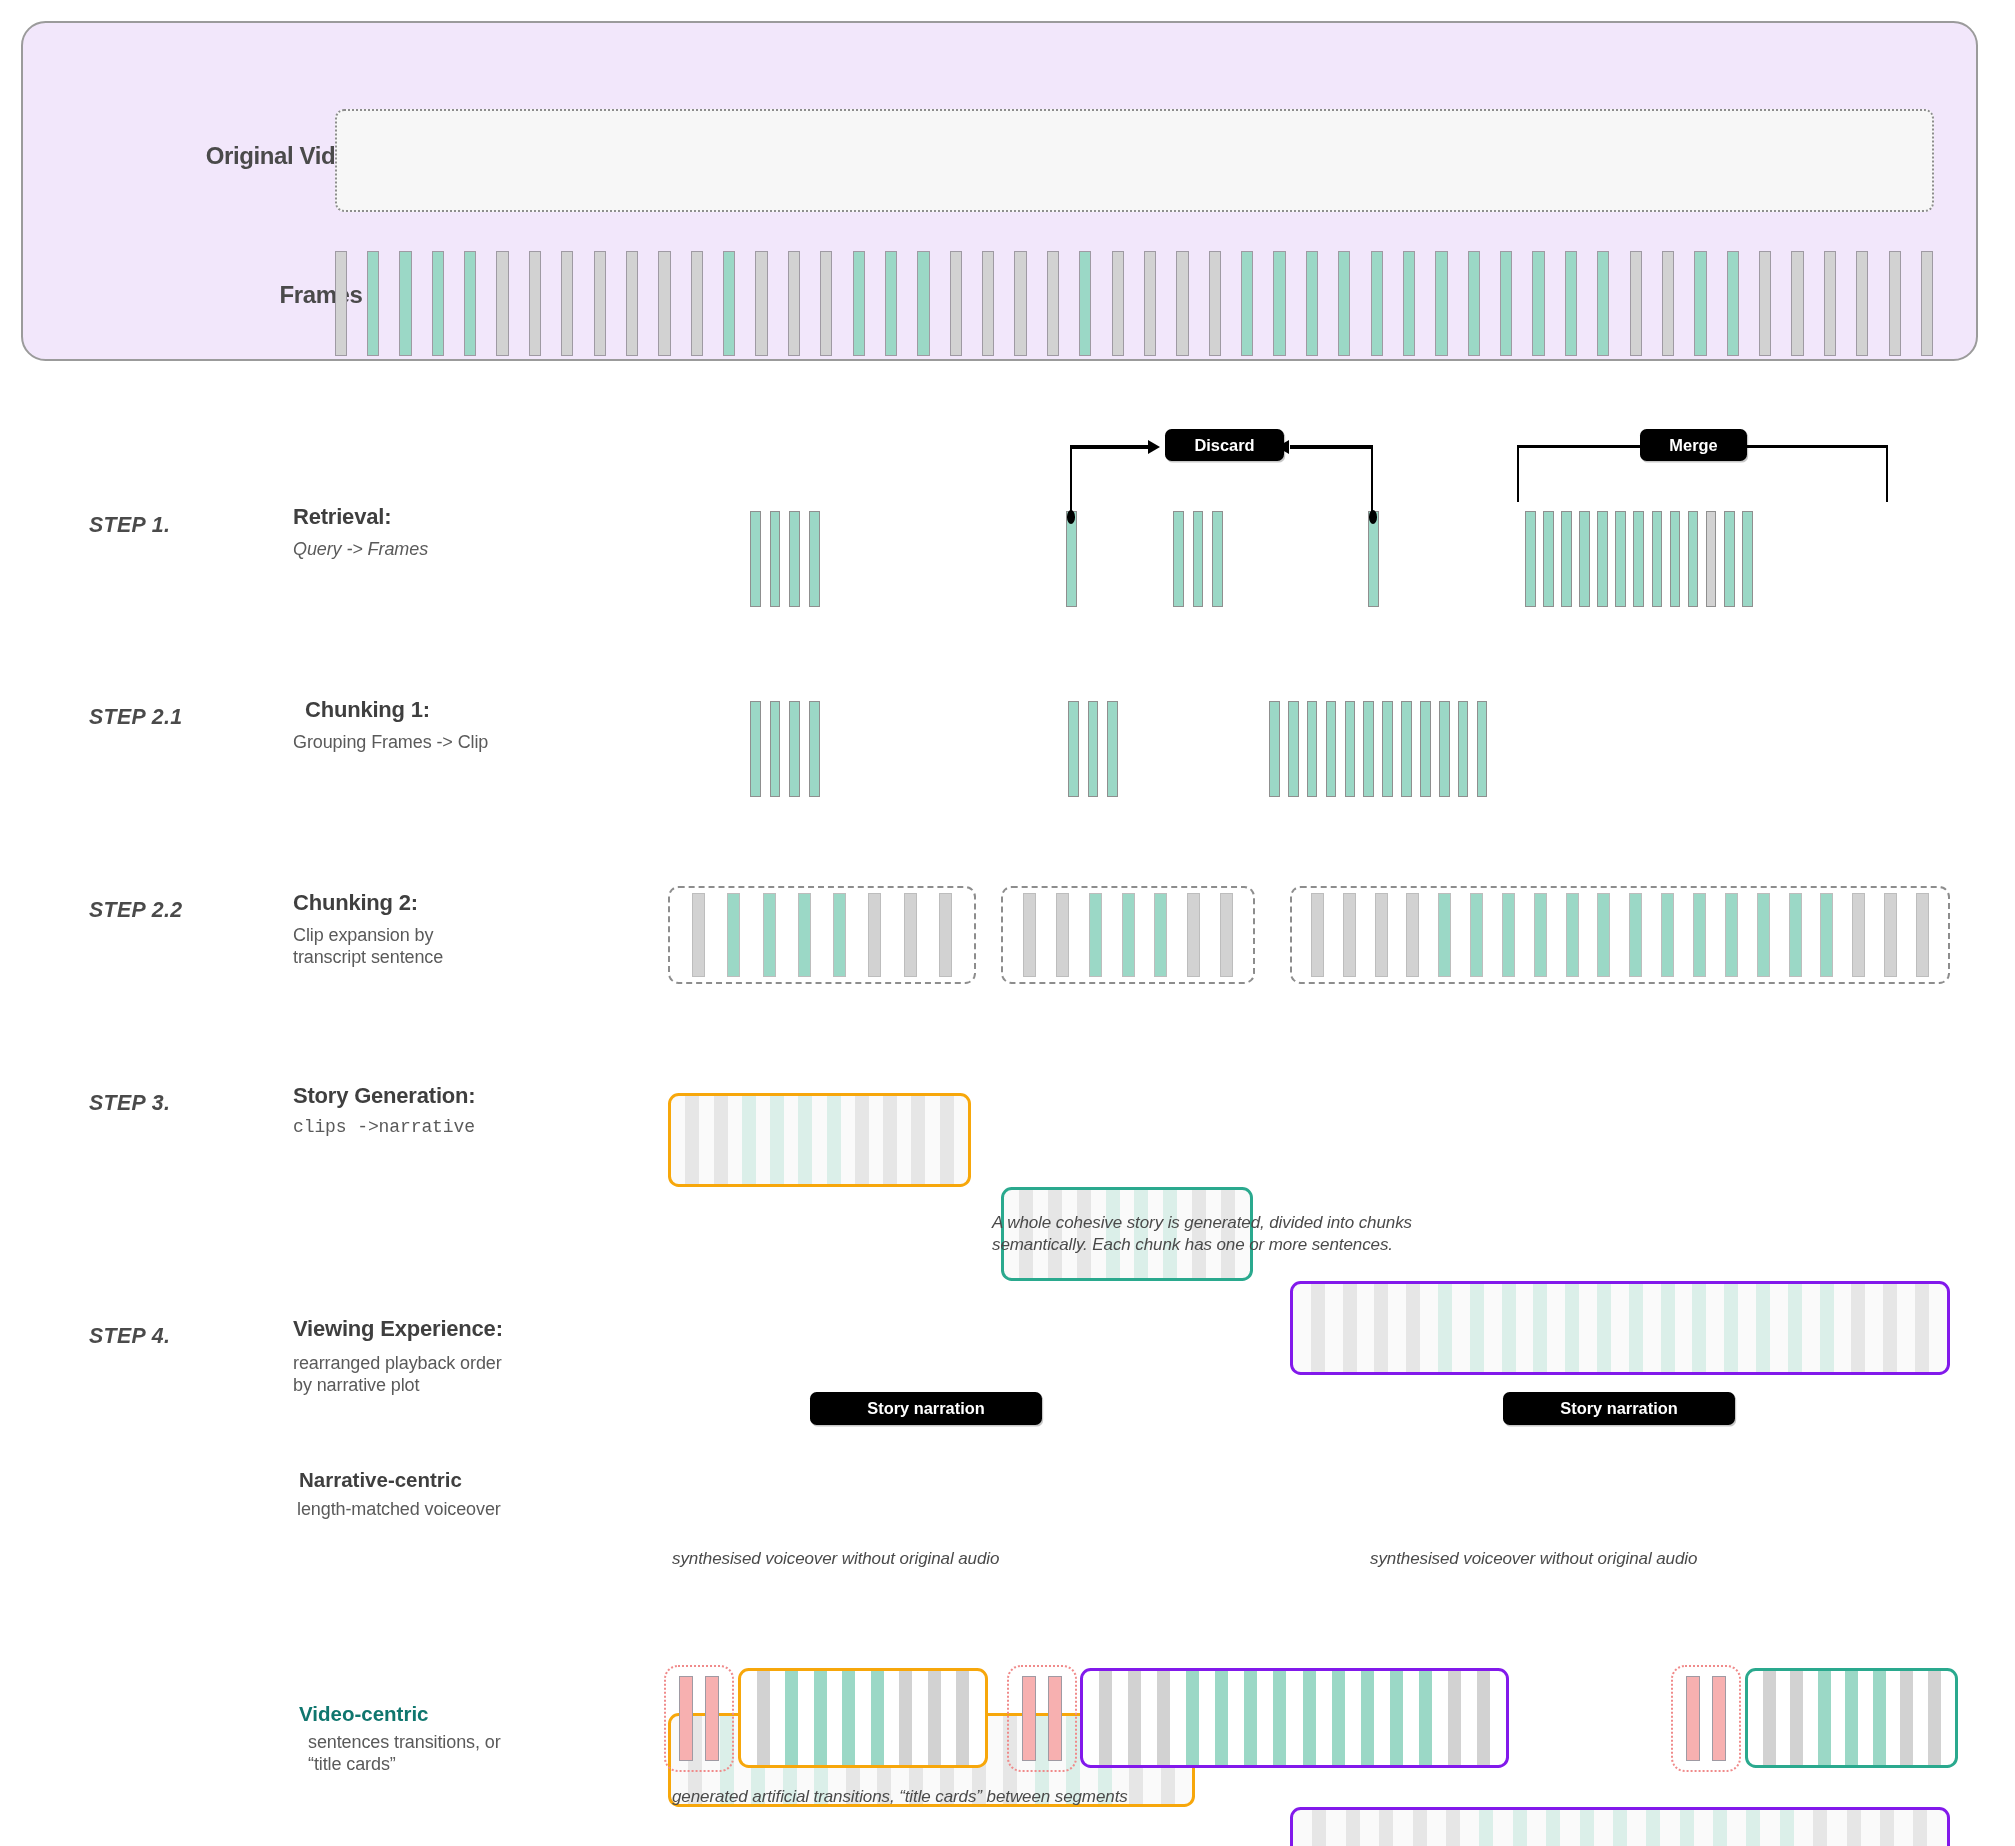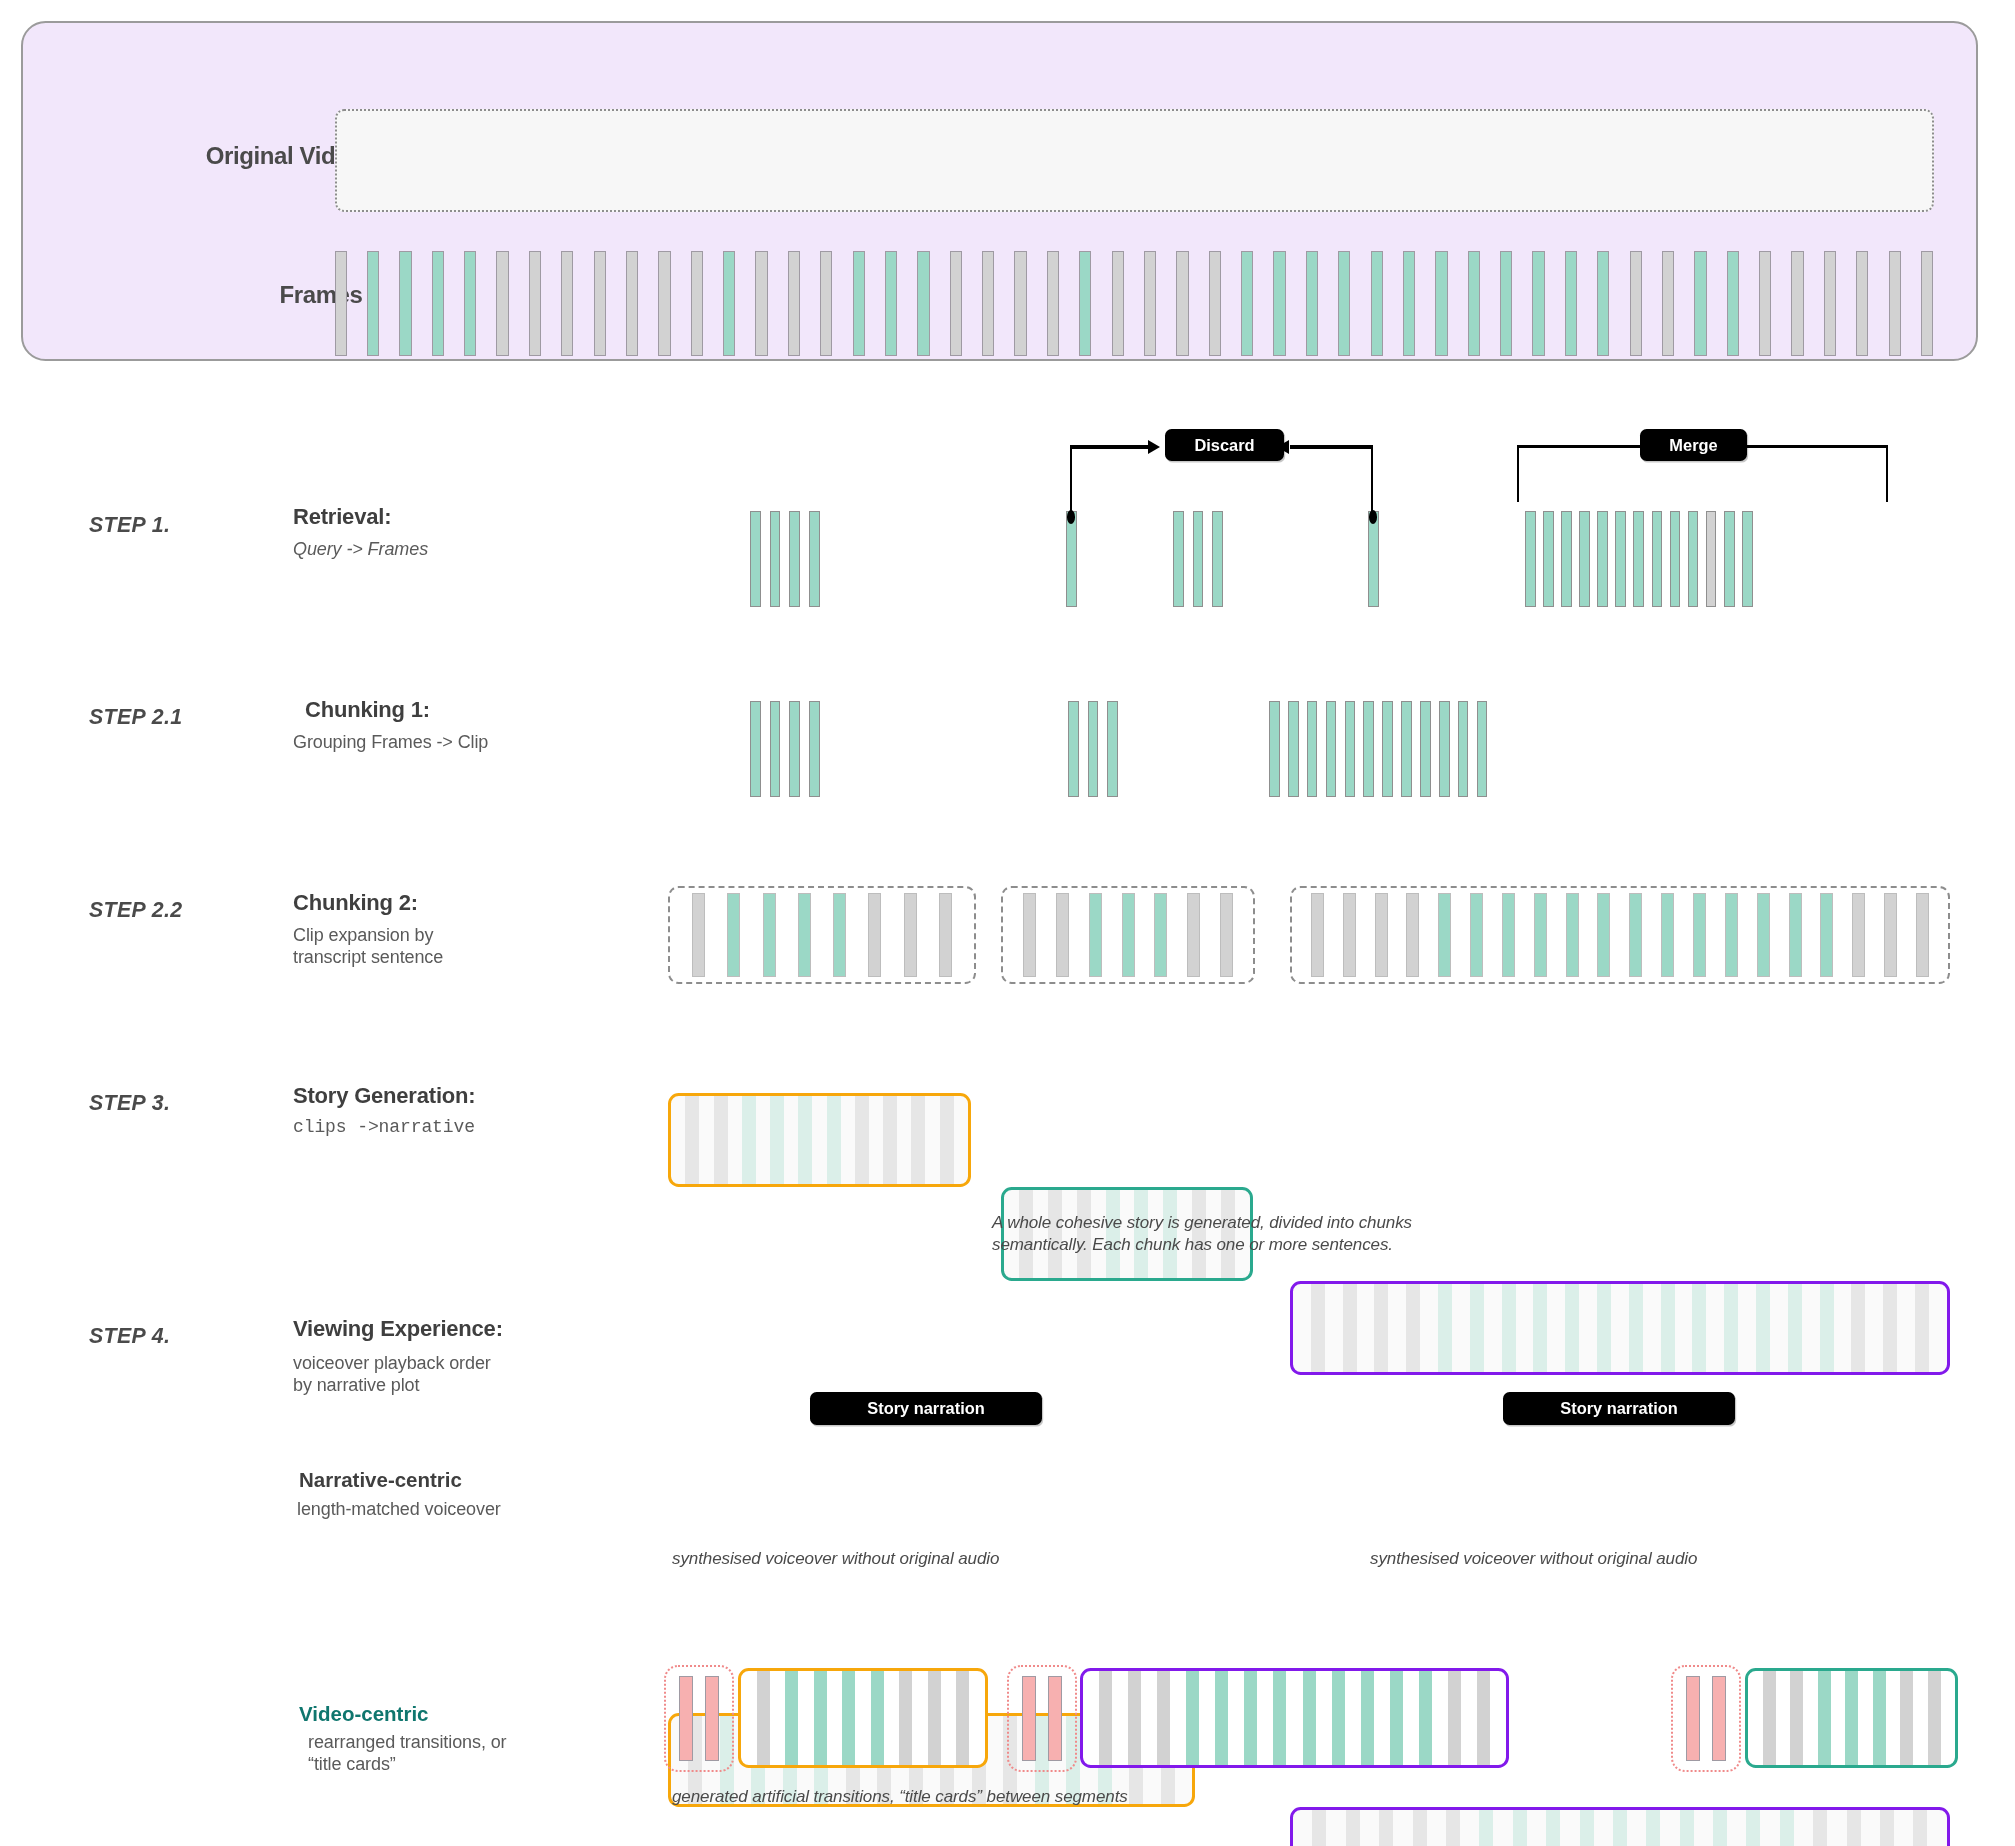--- a/index.html
+++ b/index.html
@@ -400,21 +400,21 @@
     <div class="sbar s-gray"></div>
     <div class="sbar s-gray"></div>
     <div class="sbar s-gray"></div>
   </div>
 
 <div class="abs caption" style="left:992px;top:1212px;">A whole cohesive story is generated, divided into chunks
 semantically. Each chunk has one or more sentences.</div>
 
 <div class="abs step-no" style="left:89px;top:1324px;">STEP 4.</div>
 <div class="abs step-title" style="left:293px;top:1316px;">Viewing Experience:</div>
-<div class="abs step-sub" style="left:293px;top:1353px;">voiceover playback order
+<div class="abs step-sub" style="left:293px;top:1353px;">rearranged playback order
 by narrative plot</div>
 
 <div class="abs" style="left:299px;top:1468px;font-size:20.5px;font-weight:bold;color:#3f3f3f;white-space:nowrap;">Narrative-centric</div>
 <div class="abs step-sub" style="left:297px;top:1499px;">length-matched voiceover</div>
 
 <div class="abs pill" style="left:810px;top:1392px;width:232px;height:33px;">Story narration</div>
 <div class="abs pill" style="left:1503px;top:1392px;width:232px;height:33px;">Story narration</div>
 
 <div class="abs clipbox box-orange" id="s4-n0" style="left:668px;top:1431px;width:527px;height:94px;">
     <div class="sbar s-gray"></div>
@@ -453,21 +453,21 @@
     <div class="sbar s-gray"></div>
     <div class="sbar s-gray"></div>
     <div class="sbar s-gray"></div>
     <div class="sbar s-gray"></div>
   </div>
 
 <div class="abs caption" style="left:672px;top:1548px;">synthesised voiceover without original audio</div>
 <div class="abs caption" style="left:1370px;top:1548px;">synthesised voiceover without original audio</div>
 
 <div class="abs" style="left:299px;top:1702px;font-size:20.5px;font-weight:bold;color:#0f766e;white-space:nowrap;">Video-centric</div>
-<div class="abs step-sub" style="left:308px;top:1732px;">rearranged transitions, or
+<div class="abs step-sub" style="left:308px;top:1732px;">sentences transitions, or
 “title cards”</div>
 
 <div class="abs redcard" id="vc-t0" style="left:664px;top:1665px;width:70px;height:107px;">
     <div class="rbar"></div>
     <div class="rbar"></div>
   </div>
 <div class="abs vbox box-orange" id="vc-c0" style="left:738px;top:1668px;width:250px;height:100px;">
     <div class="vbar v-gray"></div>
     <div class="vbar v-teal"></div>
     <div class="vbar v-teal"></div>

